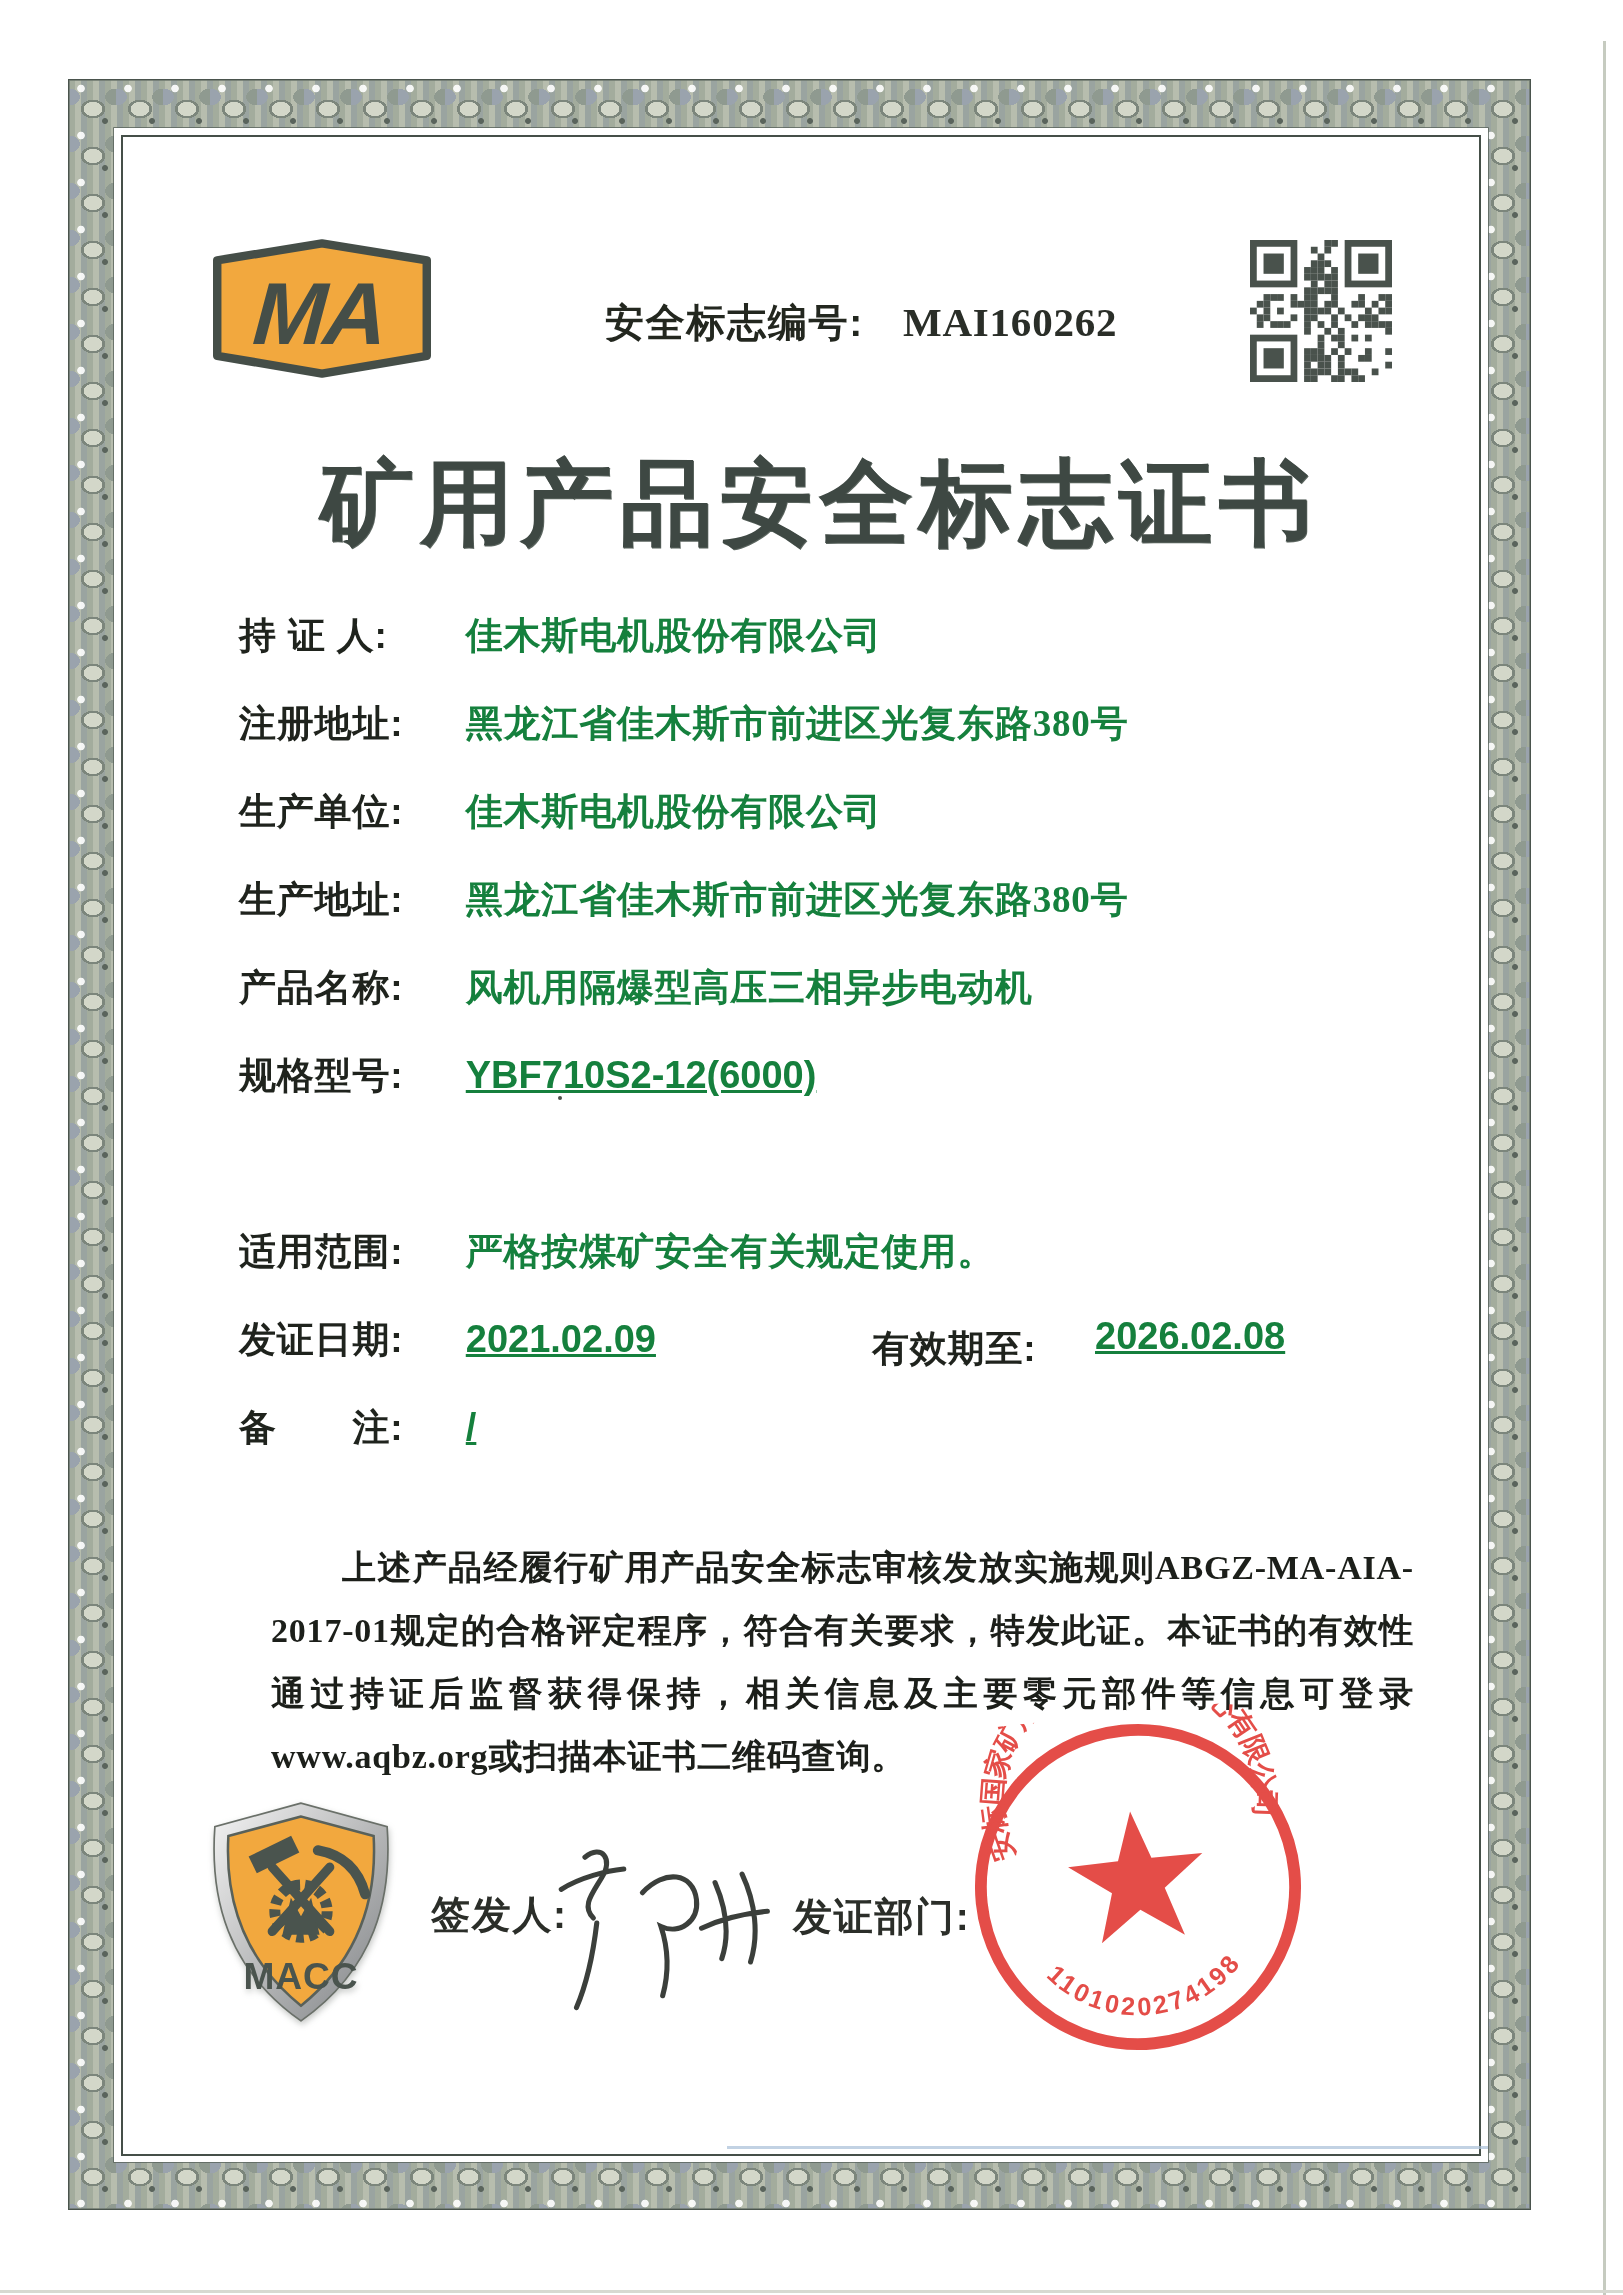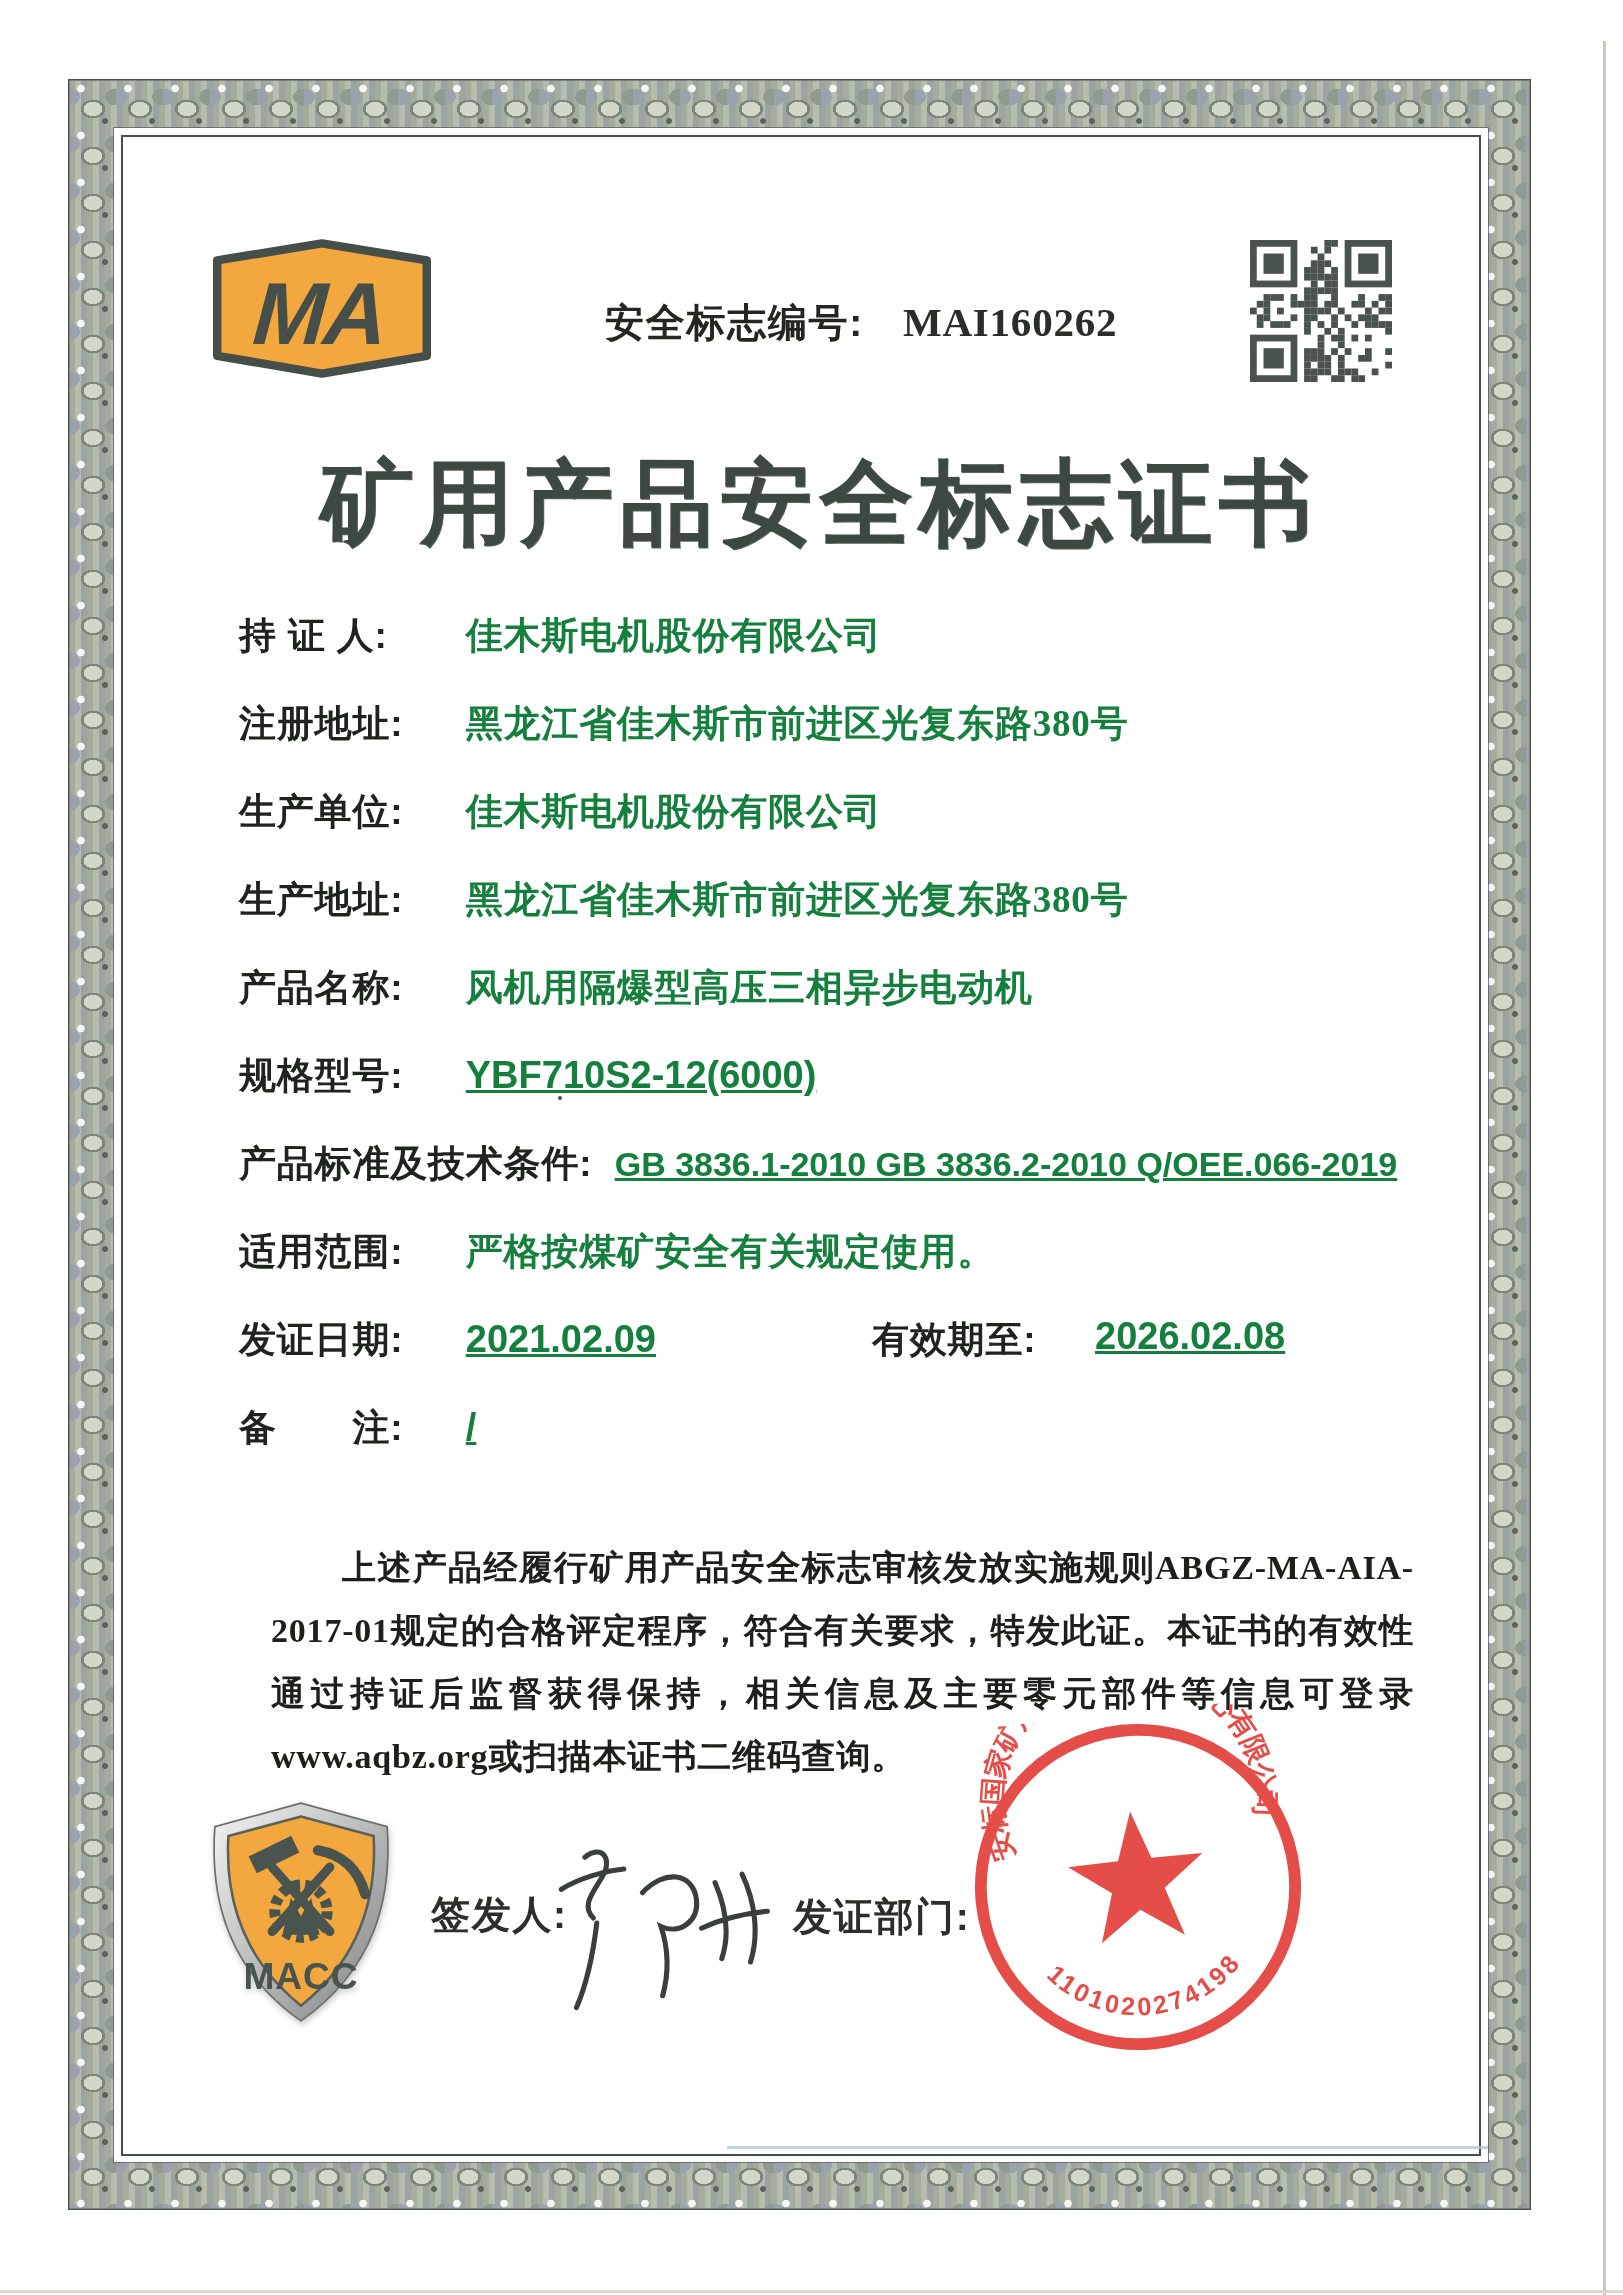--- a/index.html
+++ b/index.html
@@ -40,21 +40,21 @@
          font-family:"Liberation Serif",serif;font-weight:700;font-size:93px;letter-spacing:6.8px;
          color:#3e4843;text-shadow:0.8px 0.8px 0 #5b655f;}
 
   
   .row{position:absolute;left:239px;white-space:nowrap;}
   .flabel{display:inline-block;width:223px;font-size:37px;font-weight:700;color:#1f231d;letter-spacing:0.8px;vertical-align:baseline;}
   .flabel.wide{width:auto;margin-right:18.6px;}
   .fvalue{font-family:"Liberation Serif",serif;font-size:37px;font-weight:700;color:#15803d;letter-spacing:0.8px;}
   .fvalue.num{font-family:"Liberation Sans",sans-serif;font-size:38px;letter-spacing:0;text-decoration:underline;}
   .fvalue.std{font-size:34px;letter-spacing:0;}
-  .lab2{position:absolute;left:633px;top:0;width:auto;text-align:center;}
+  .lab2{position:absolute;left:633px;top:9px;width:auto;text-align:center;}
   .val2{position:absolute;left:856px;top:0;}
 
   
   .statement{position:absolute;left:255px;top:1520px;width:1143px;margin:16px;
              font-family:"Liberation Serif",serif;font-weight:700;font-size:34px;
              line-height:63px;color:#1c1f1a;text-indent:71px;text-align:justify;letter-spacing:0.8px;}
 
   
   .shield{position:absolute;left:201px;top:1798px;filter:drop-shadow(1.7px 3.4px 3.4px rgba(90,95,90,.35));}
   .signer-label{position:absolute;left:431px;top:1888px;font-size:39px;font-weight:700;color:#2b2e29;letter-spacing:1.7px;}
@@ -245,24 +245,20 @@
     <span class="fvalue">黑龙江省佳木斯市前进区光复东路380号</span>
   </div>
   <div class="row" style="top:963px">
     <span class="flabel">产品名称:</span>
     <span class="fvalue">风机用隔爆型高压三相异步电动机</span>
   </div>
   <div class="row" style="top:1051px">
     <span class="flabel">规格型号:</span>
     <span class="fvalue num">YBF710S2-12(6000)</span>
   </div>
-  <div class="row" style="top:1139px">
-    <span class="flabel wide">产品标准及技术条件:</span>
-    <span class="fvalue num std">GB 3836.1-2010  GB 3836.2-2010  Q/OEE.066-2019</span>
-  </div>
   <div class="row" style="top:1227px">
     <span class="flabel">适用范围:</span>
     <span class="fvalue">严格按煤矿安全有关规定使用。</span>
   </div>
   <div class="row" style="top:1315px">
     <span class="flabel">发证日期:</span>
     <span class="fvalue num">2021.02.09</span>
     <span class="flabel lab2">有效期至:</span>
     <span class="fvalue num val2">2026.02.08</span>
   </div>

